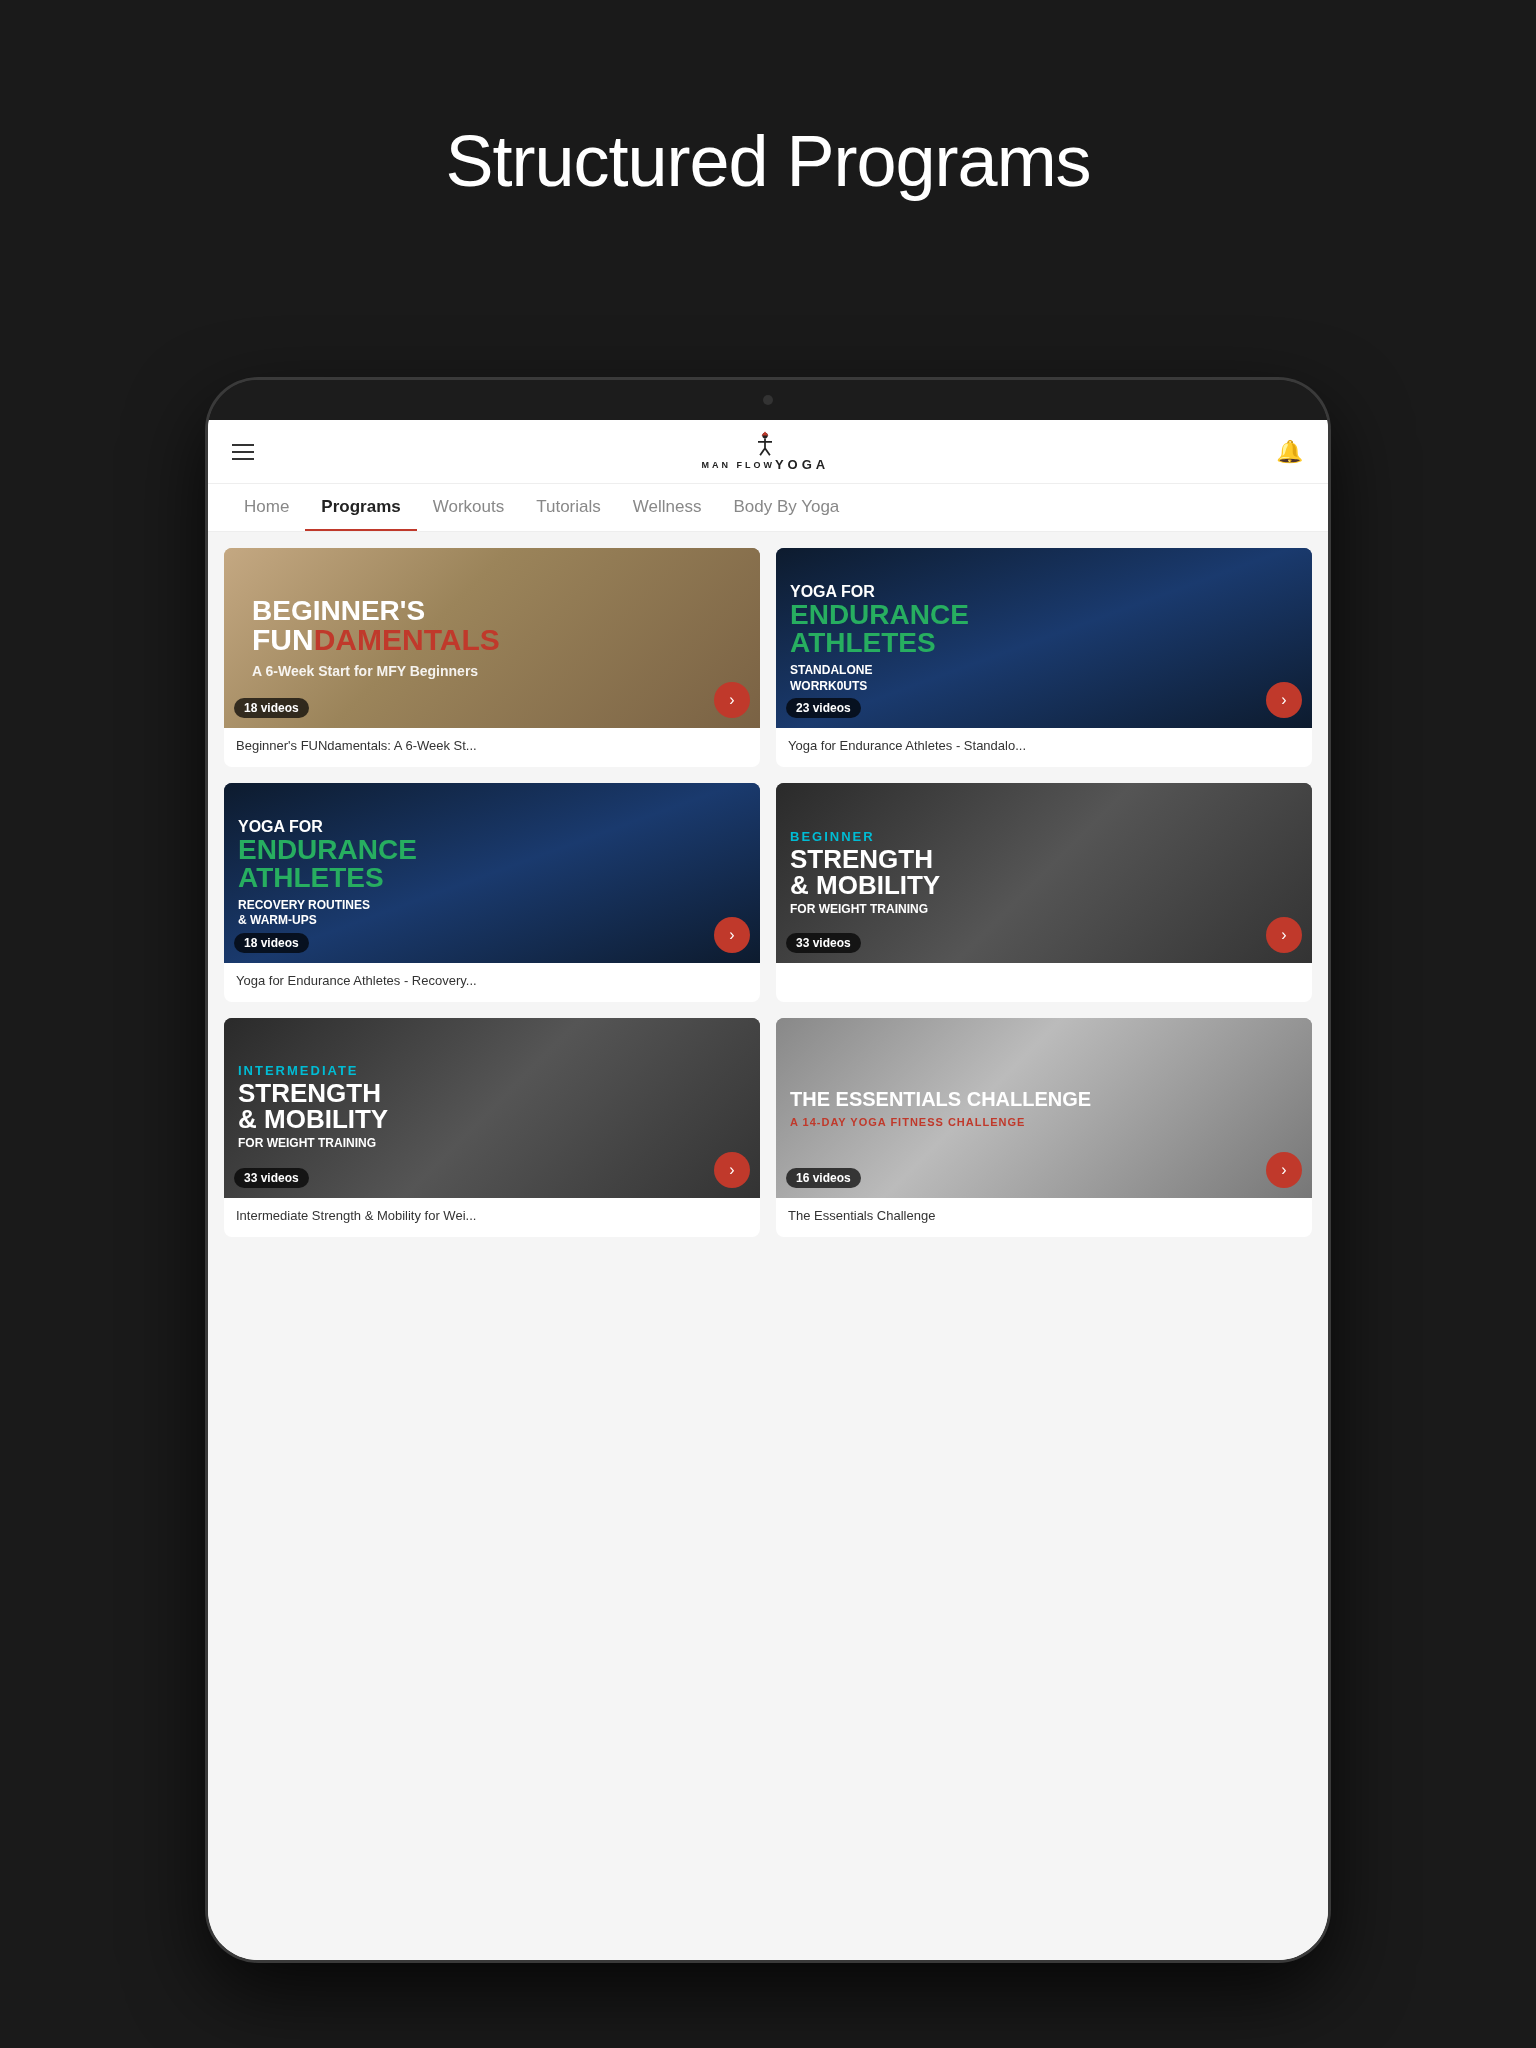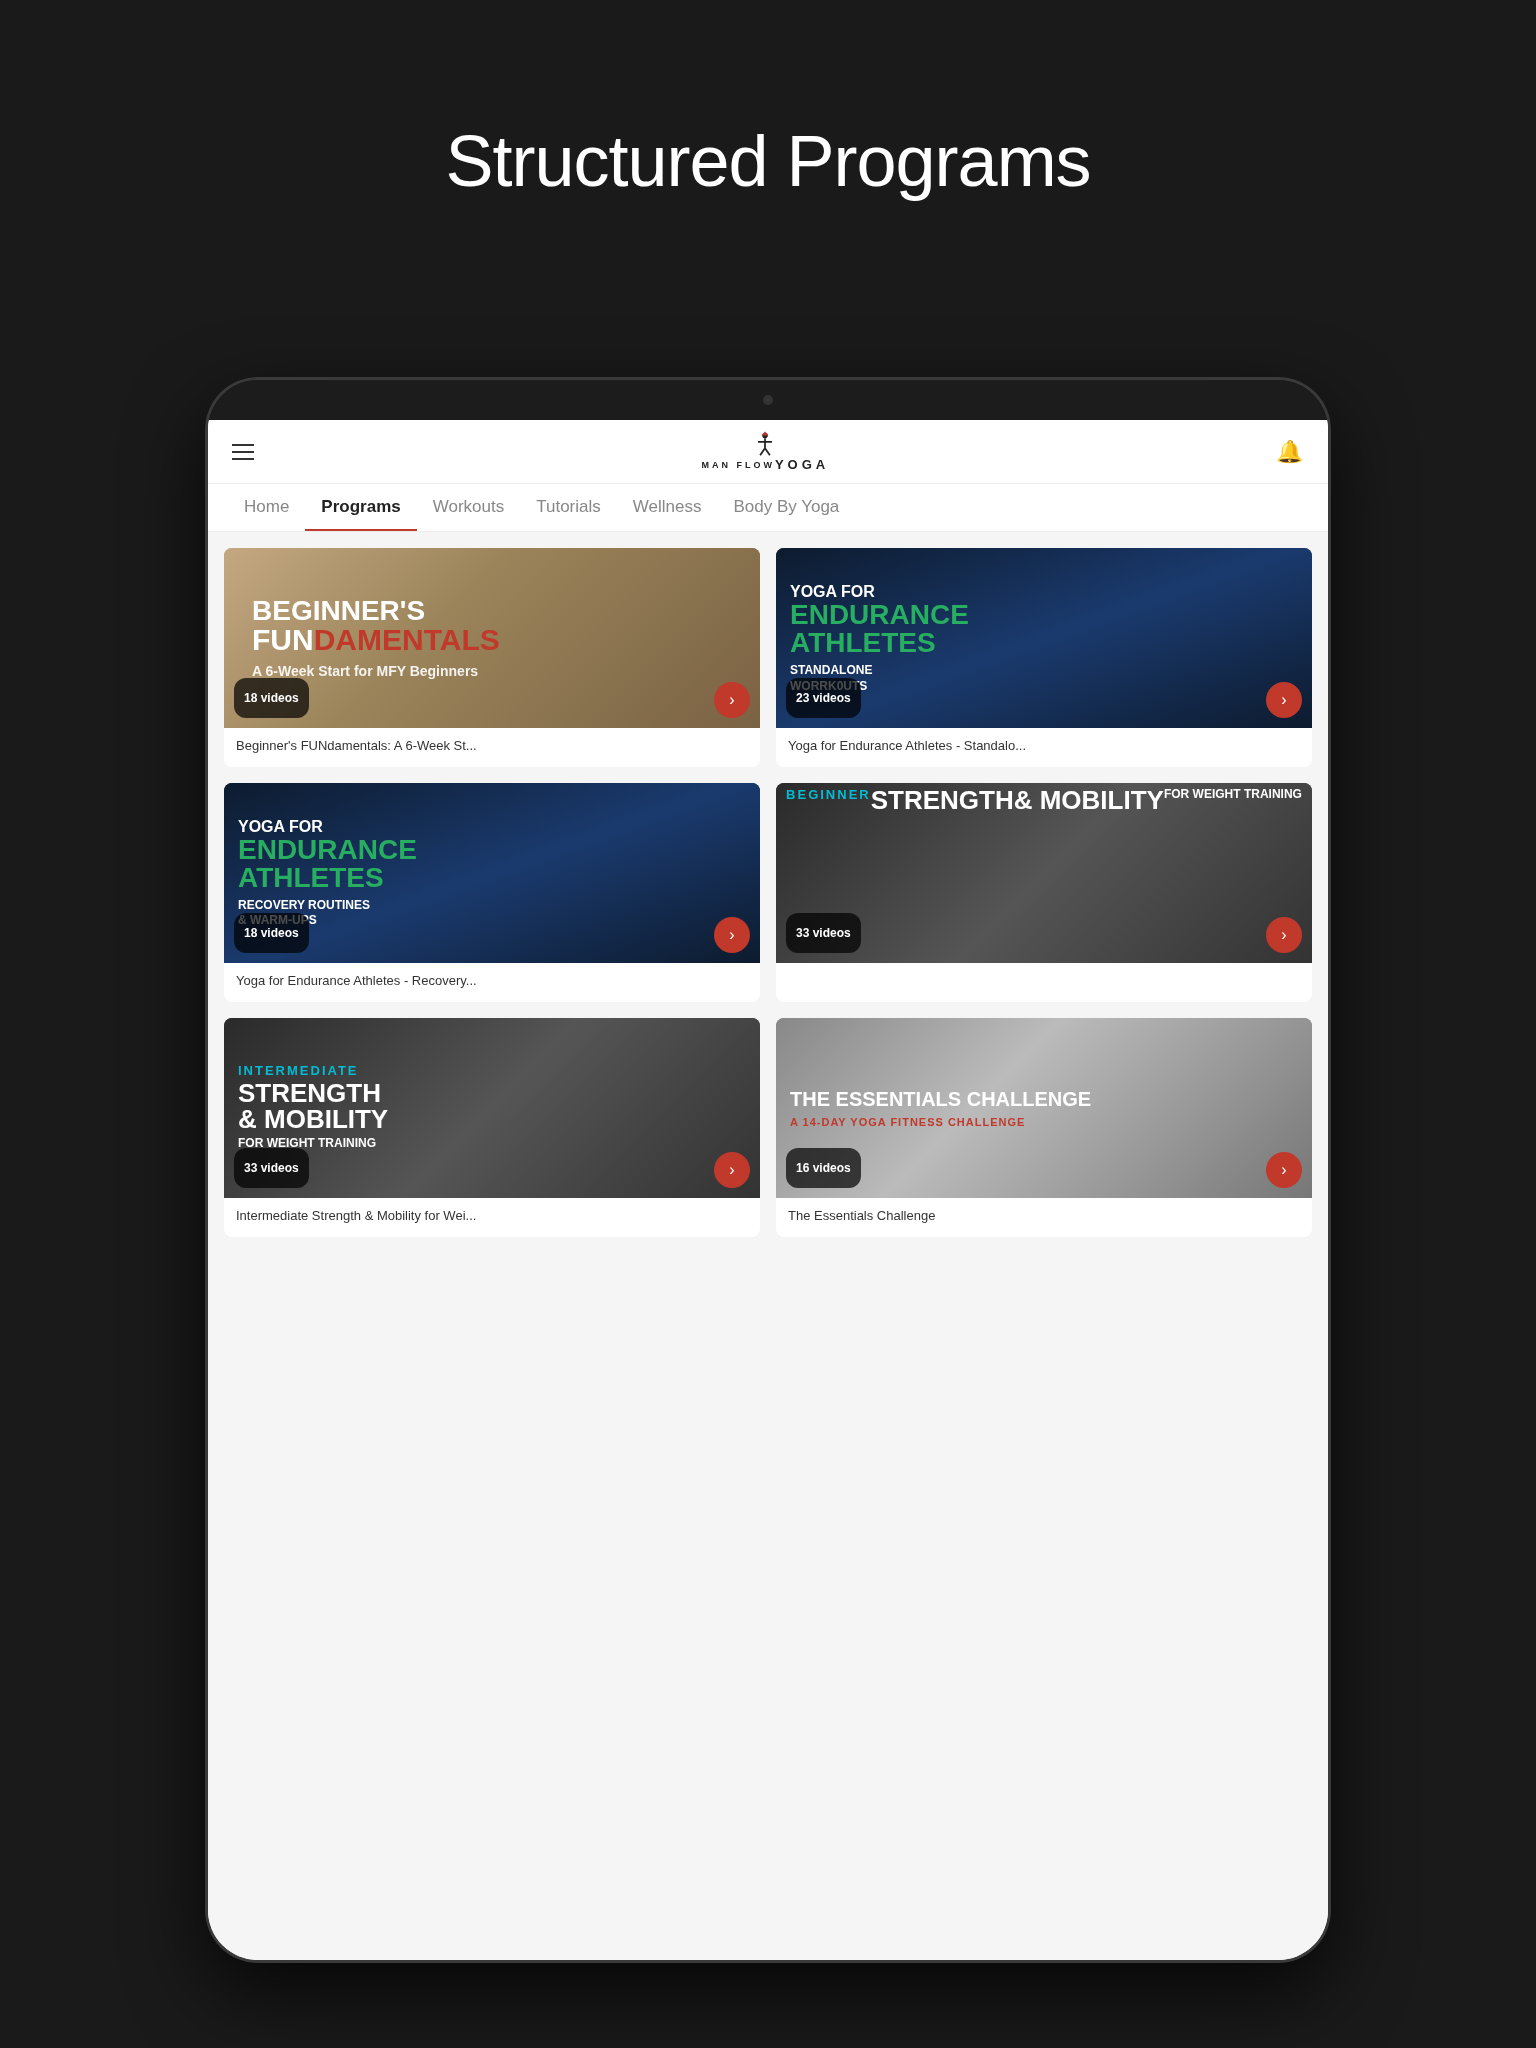--- a/index.html
+++ b/index.html
@@ -183,21 +183,21 @@
     }
 
     .video-count-badge {
       position: absolute;
       bottom: 10px;
       left: 10px;
       background: rgba(0,0,0,0.7);
       color: #fff;
       font-size: 12px;
       font-weight: 600;
-      padding: 13px 10px;
+      padding: 3px 10px;
       border-radius: 12px;
     }
 
     .arrow-btn {
       position: absolute;
       bottom: 10px;
       right: 10px;
       width: 36px;
       height: 36px;
       background: #c0392b;
@@ -325,21 +325,21 @@
             </div>
             <div class="video-count-badge">18 videos</div>
             <div class="arrow-btn">›</div>
           </div>
           <div class="program-title">Yoga for Endurance Athletes - Recovery...</div>
         </div>
 
         <div class="program-card">
           <div class="program-thumbnail thumb-strength-beginner">
             <div style="position:absolute; inset:0; background: linear-gradient(135deg, #2a2a2a 0%, #555 50%, #333 100%);"></div>
-            <div style="position:absolute; inset:0; padding:4px; display:flex; flex-direction:row; justify-content:center;">
+            <div style="position:absolute; inset:0; padding:14px; display:flex; flex-direction:column; justify-content:center;">
               <div style="color:#00bcd4; font-size:13px; font-weight:700; text-transform:uppercase; letter-spacing:2px; margin-bottom:2px;">BEGINNER</div>
               <div style="color:#fff; font-size:26px; font-weight:900; text-transform:uppercase; line-height:1;">STRENGTH</div>
               <div style="color:#fff; font-size:26px; font-weight:900; text-transform:uppercase; line-height:1; margin-bottom:4px;">&amp; MOBILITY</div>
               <div style="color:#fff; font-size:12px; font-weight:700; text-transform:uppercase; line-height:1.3;">FOR WEIGHT TRAINING</div>
             </div>
             <div class="video-count-badge">33 videos</div>
             <div class="arrow-btn">›</div>
           </div>
         </div>
 

